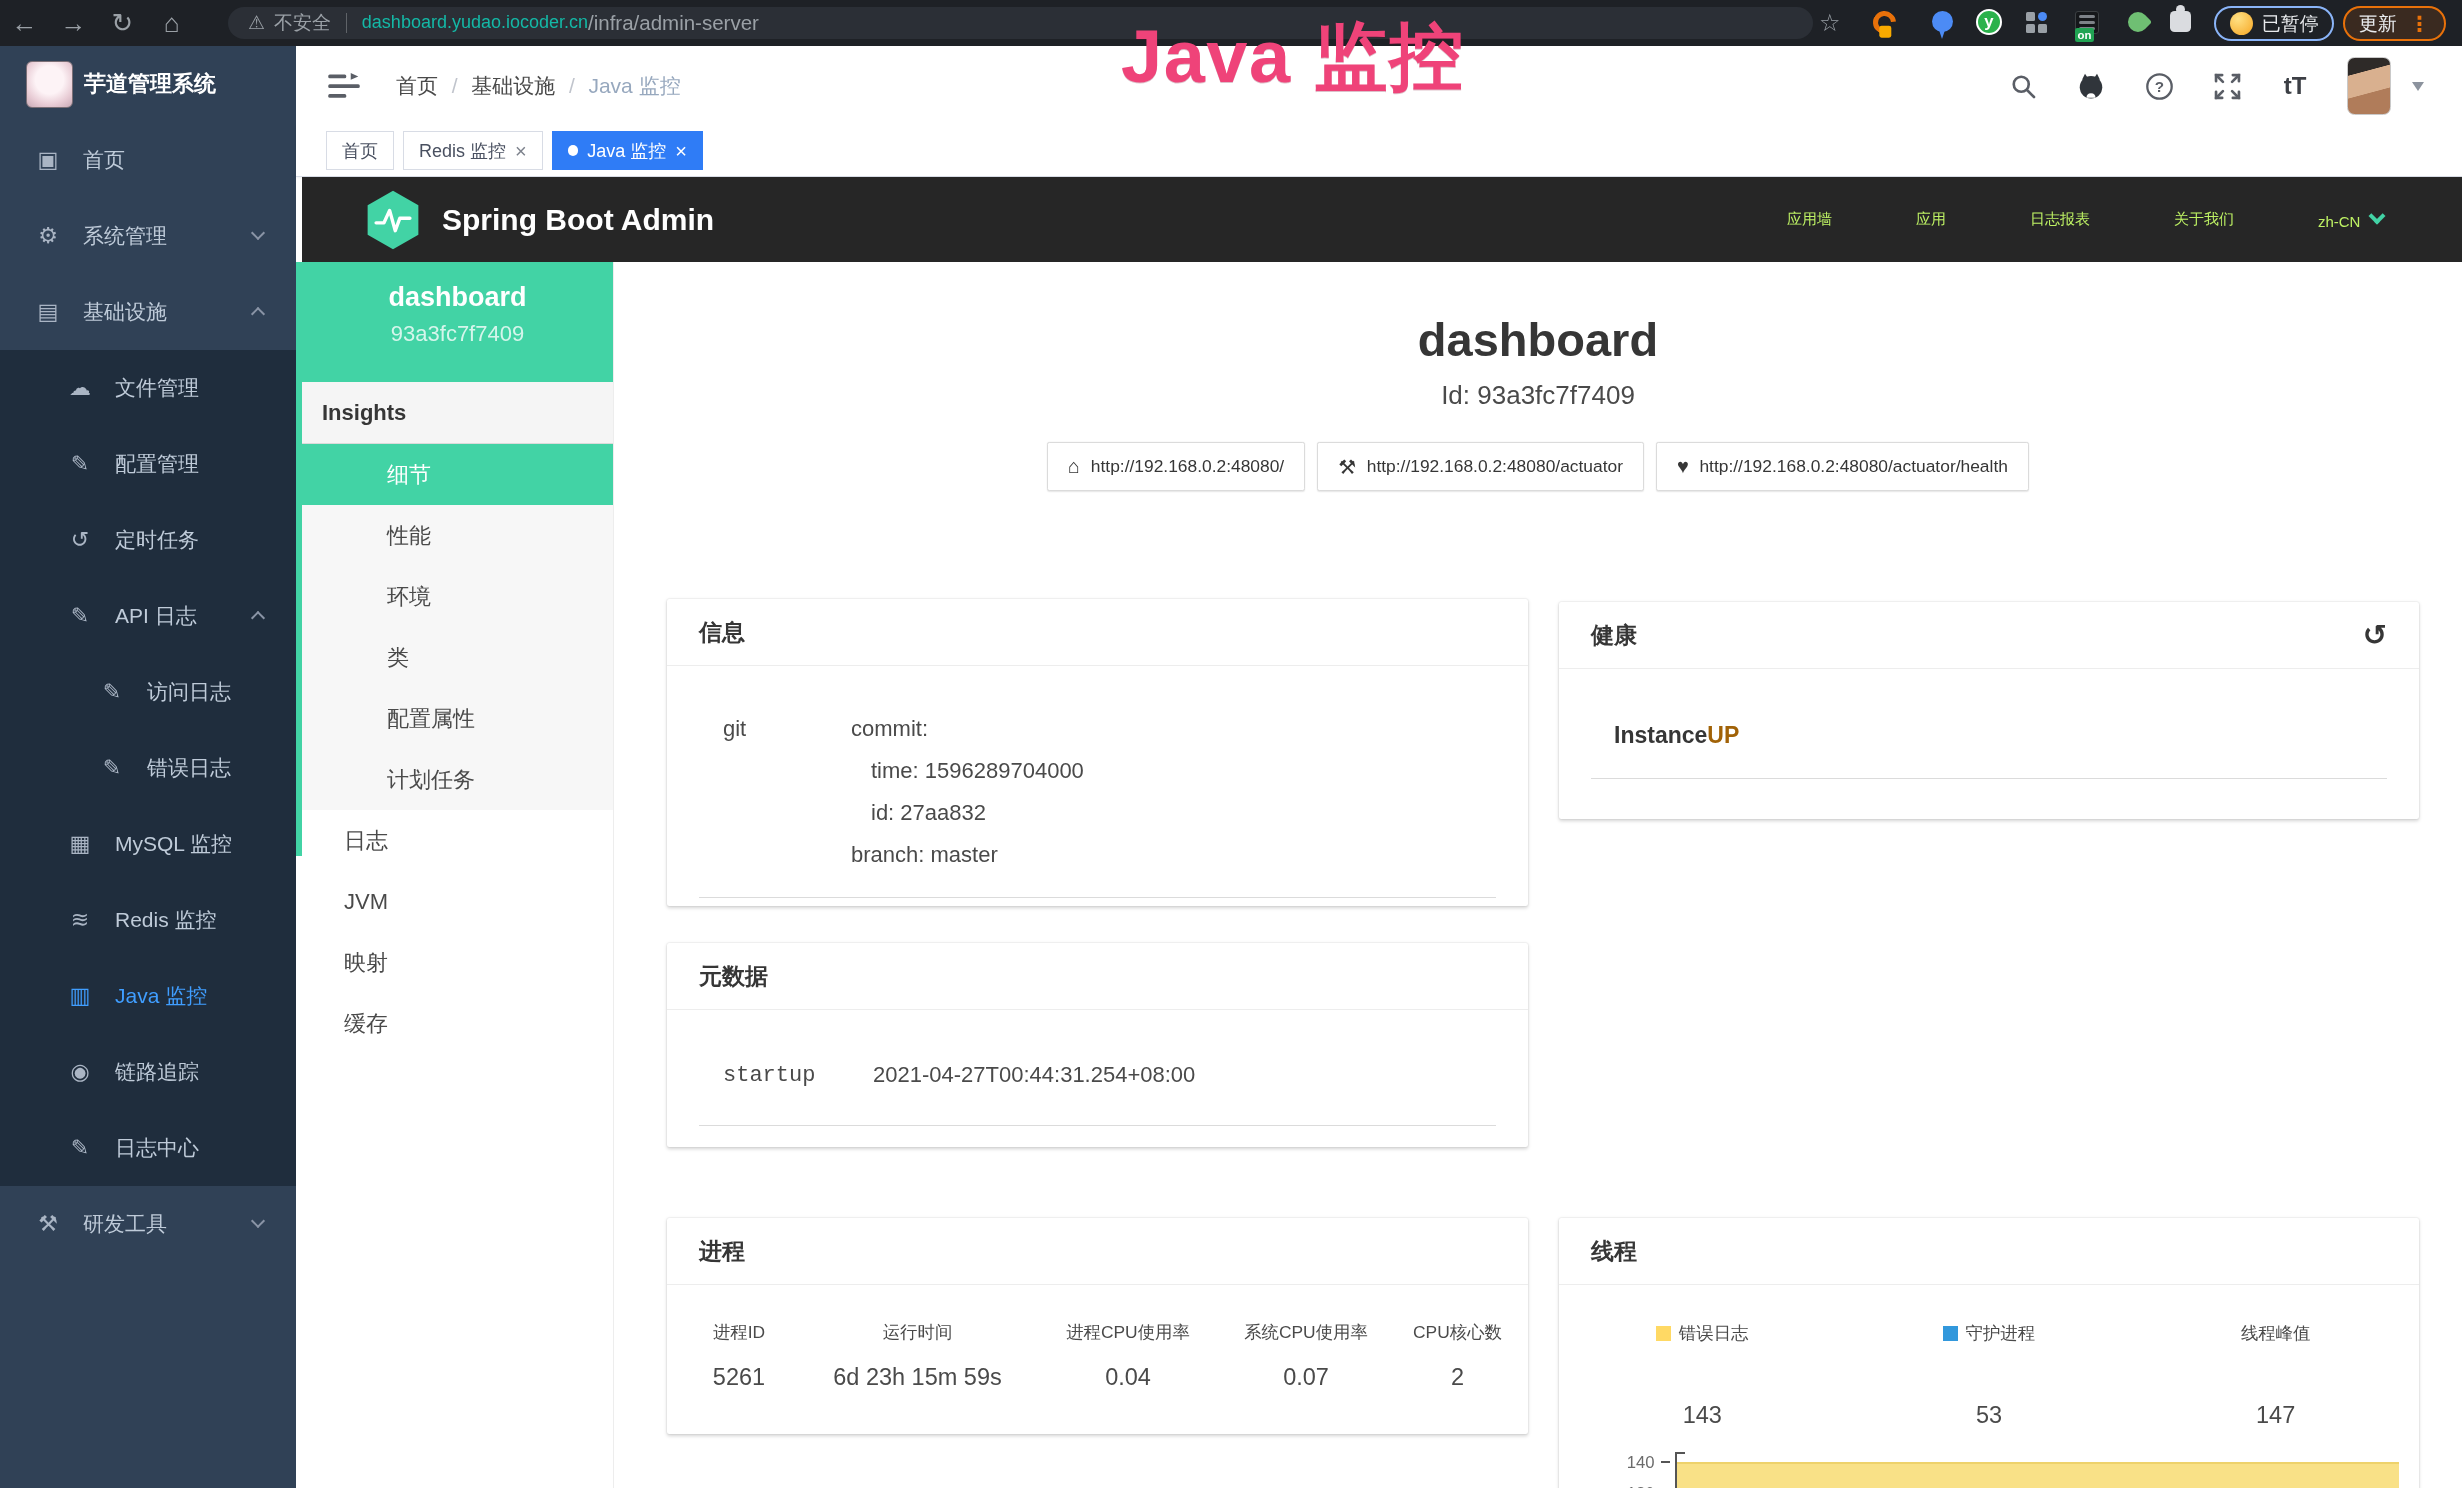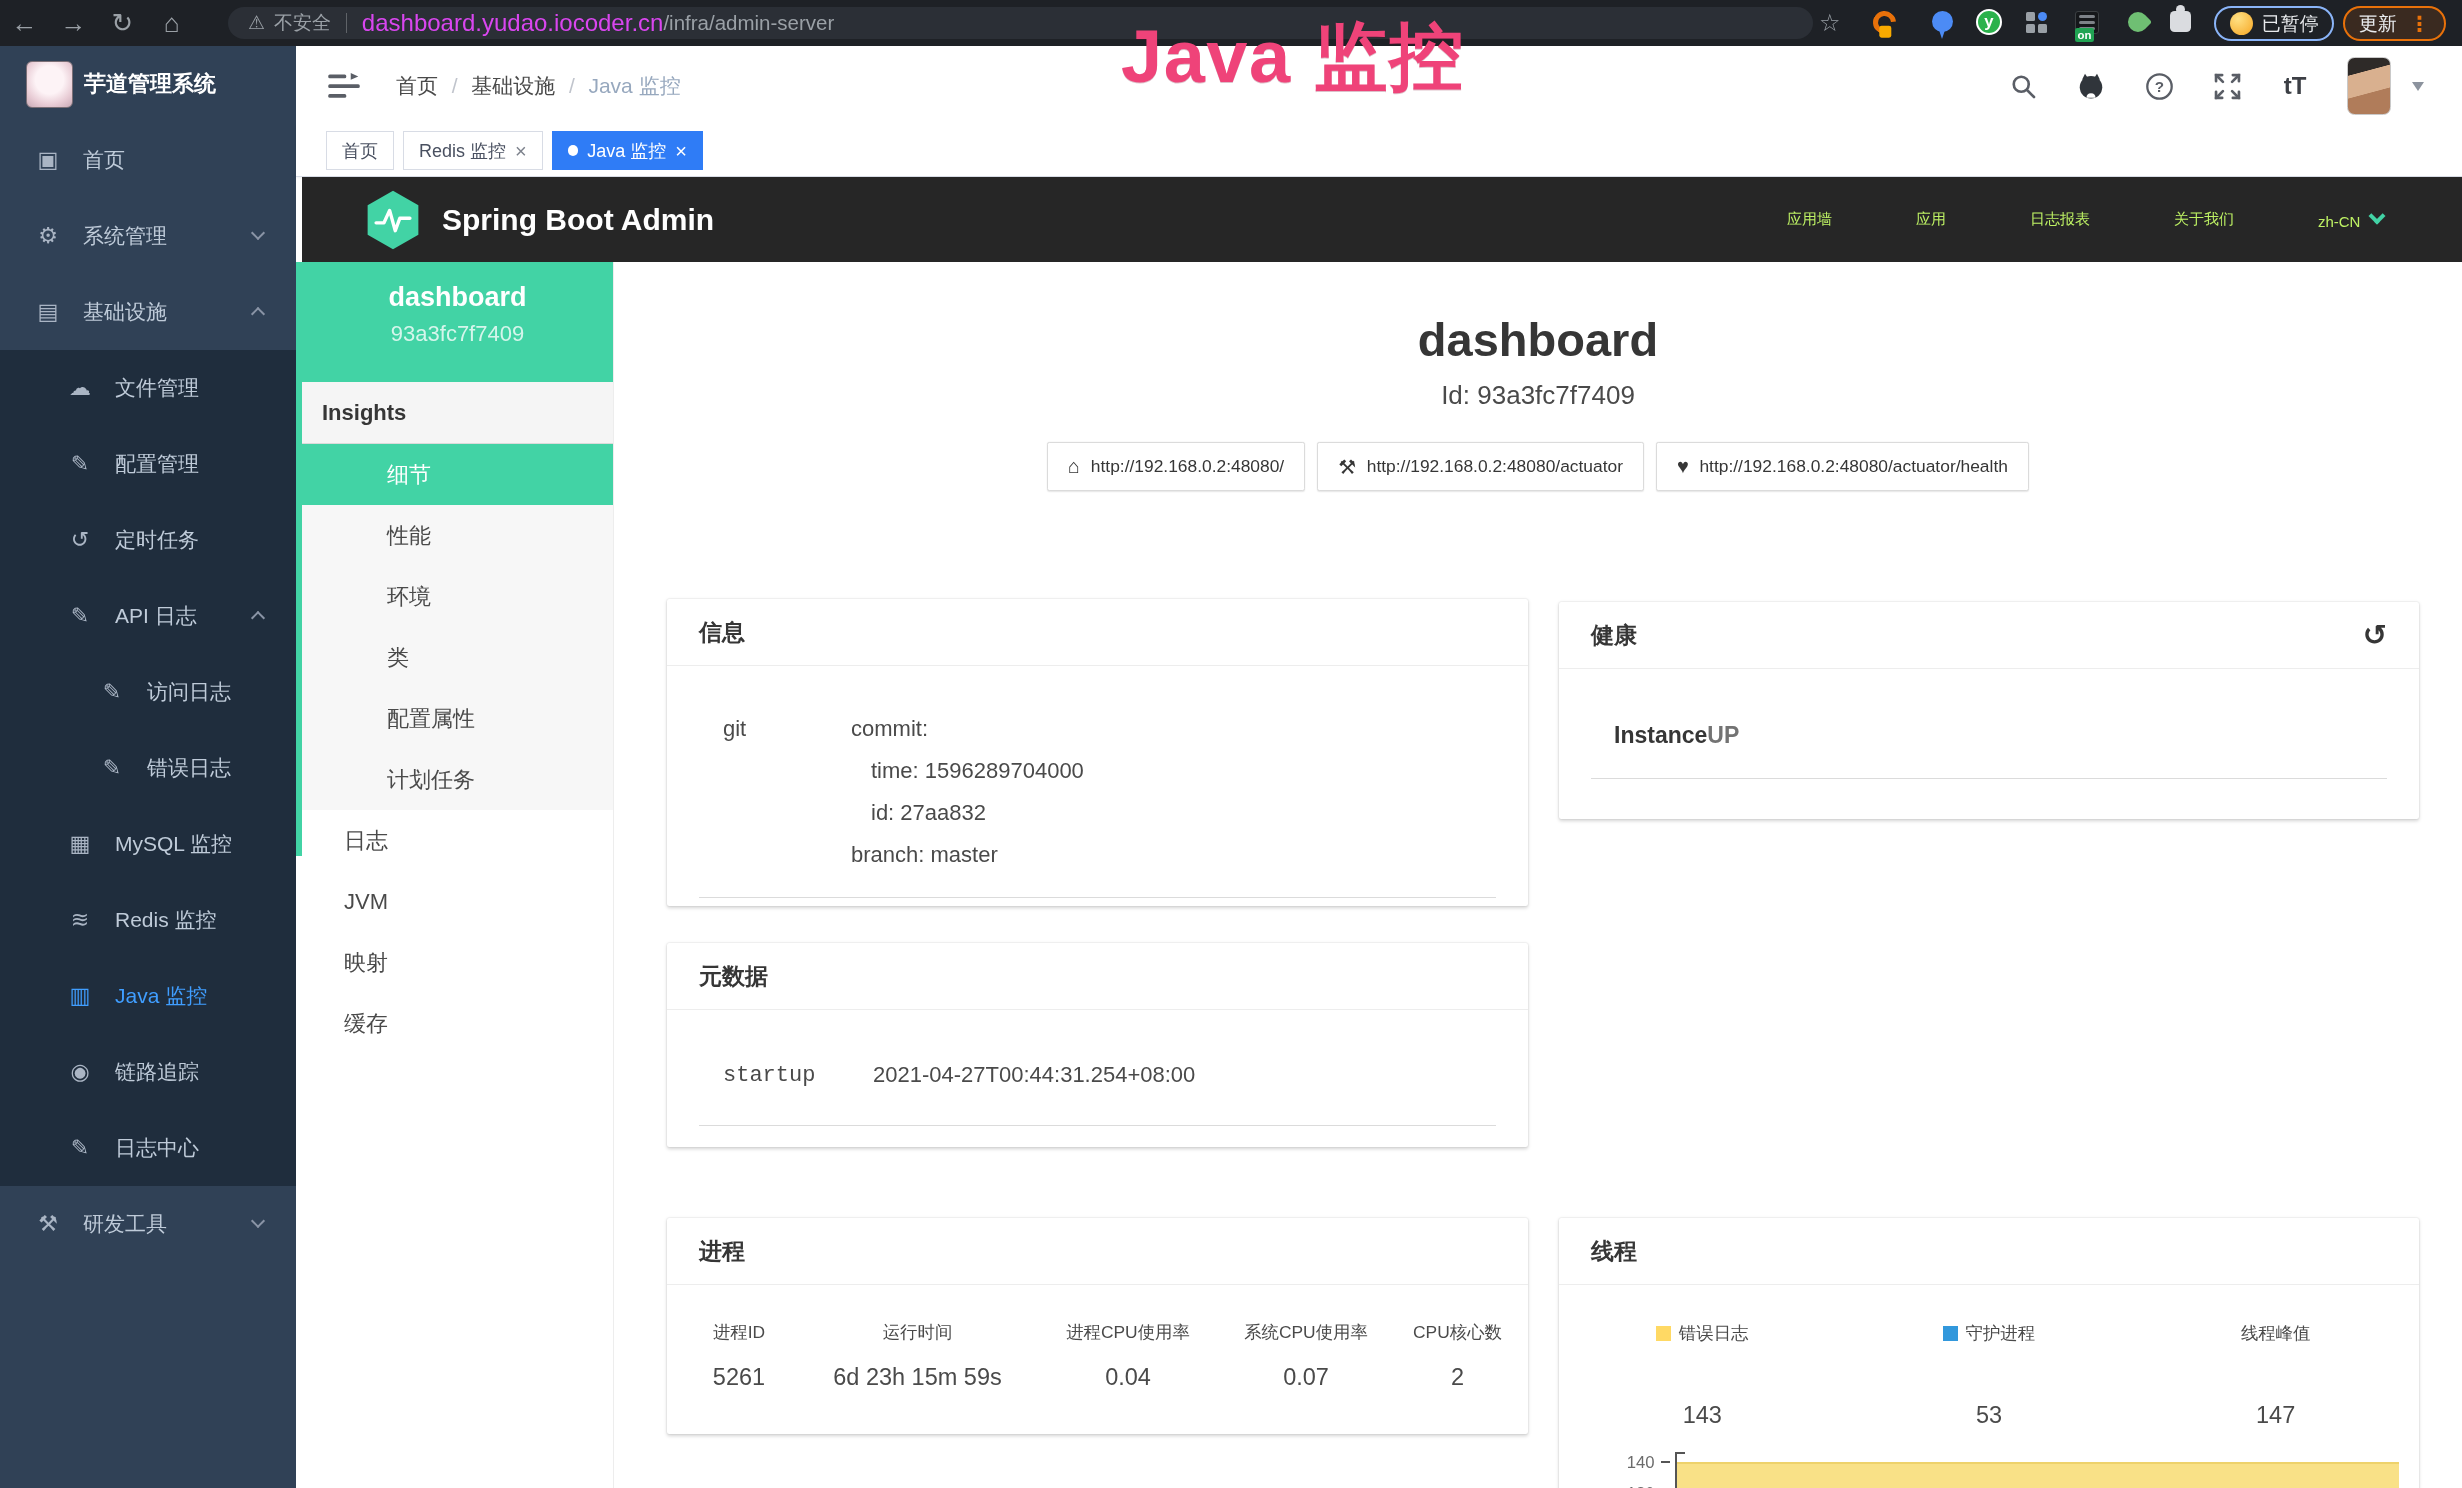--- a/index.html
+++ b/index.html
@@ -7,21 +7,21 @@
   body { font-family:"Liberation Sans","DejaVu Sans",sans-serif; background:#fff; position:relative; }
   #screen { position:absolute; inset:0; }
 
   
   .chrome { position:absolute; left:0; top:0; width:2462px; height:46px; background:#1e2126; display:flex; align-items:center; }
   .nav-glyph { font-size:26px; color:#9aa0a6; width:49px; text-align:center; cursor:pointer; }
   .omnibox { position:absolute; left:228px; top:6.8px; width:1585px; height:32px; border-radius:16px; background:#2b2f36; display:flex; align-items:center; padding:0 20px; }
   .omni-warn { color:#9aa0a6; font-size:19px; margin-right:9px; }
   .omni-sec { color:#9aa0a6; font-size:19px; }
   .omni-div { width:0.8px; height:20px; background:#5f6368; margin:0 15px; }
-  .omni-host { color:#d946ef; font-size:24px; }
+  .omni-host { color:#14b8a6; font-size:18px; }
   .omni-path { color:#9aa0a6; font-size:20.5px; }
   .star { position:absolute; left:1819px; top:9px; font-size:24px; color:#9aa0a6; }
   .ext { position:absolute; top:10.6px; }
   .ext-ring { left:1873px; width:23px; height:23px; border-radius:50%; border:5.3px solid #e8710a; border-right-color:transparent; transform:rotate(40deg); }
   .ext-ring-badge { position:absolute; right:-6px; bottom:-6px; width:12px; height:12px; background:#f9ab00; border-radius:2.3px; transform:rotate(-40deg); }
   .ext-pin { left:1932px; width:21px; height:21px; border-radius:50%; background:#4c8bf5; }
   .ext-pin::after { content:""; position:absolute; left:6.8px; bottom:-7.6px; border-left:3.8px solid transparent; border-right:3.8px solid transparent; border-top:9px solid #4c8bf5; }
   .ext-y { left:1976px; width:26px; height:26px; border-radius:50%; background:#2bb24c; border:2.3px solid #fff; color:#fff; font-size:16.7px; font-weight:bold; text-align:center; line-height:21px; top:9px; }
   .ext-grid { left:2026px; width:23px; height:23px; }
   .ext-grid i { position:absolute; width:9px; height:9px; background:#9aa0a6; border-radius:1.5px; }
@@ -117,21 +117,21 @@
   .card-threads { left:945px; top:956px; width:860px; height:485px; }
 
   .kv-row { display:flex; margin:0 32px; border-bottom:0.8px solid #dbdbdb; }
   .kv-key { width:152px; padding-left:24px; font-size:22px; color:#4a4a4a; }
   .kv-val { font-size:22px; color:#4a4a4a; line-height:42px; }
   .kv-val .ind { padding-left:20px; }
   .card-info .kv-row { padding-top:42px; padding-bottom:21px; }
   .card-info .kv-key { line-height:42px; }
   .hrow { display:flex; margin:0 32px; padding:53px 23px 29px 23px; border-bottom:0.8px solid #dbdbdb; }
   .hrow .hk { font-size:23px; font-weight:bold; color:#363636; }
-  .hrow .hv { font-size:23px; font-weight:bold; color:#737373; }
+  .hrow .hv { font-size:23px; font-weight:bold; color:#a16207; }
   .hist-ic { position:absolute; right:32px; font-size:29px; font-weight:bold; color:#363636; cursor:pointer; }
   .card-meta .kv-row { padding-top:44px; padding-bottom:29px; align-items:center; }
   .card-meta .kv-key { width:174px;font-family:Liberation Mono, monospace; }
 
   .ptable { margin-top:35px; padding:0 15px; }
   .prow { display:grid; grid-template-columns:114px 243px 178px 178px 125px; justify-items:center; }
   .phead { font-size:17.4px; color:#4a4a4a; }
   .pval { font-size:23.5px; color:#4a4a4a; margin-top:20px; }
 
   .legend-row { display:grid; grid-template-columns:1fr 1fr 1fr; justify-items:center; margin-top:36px; }

